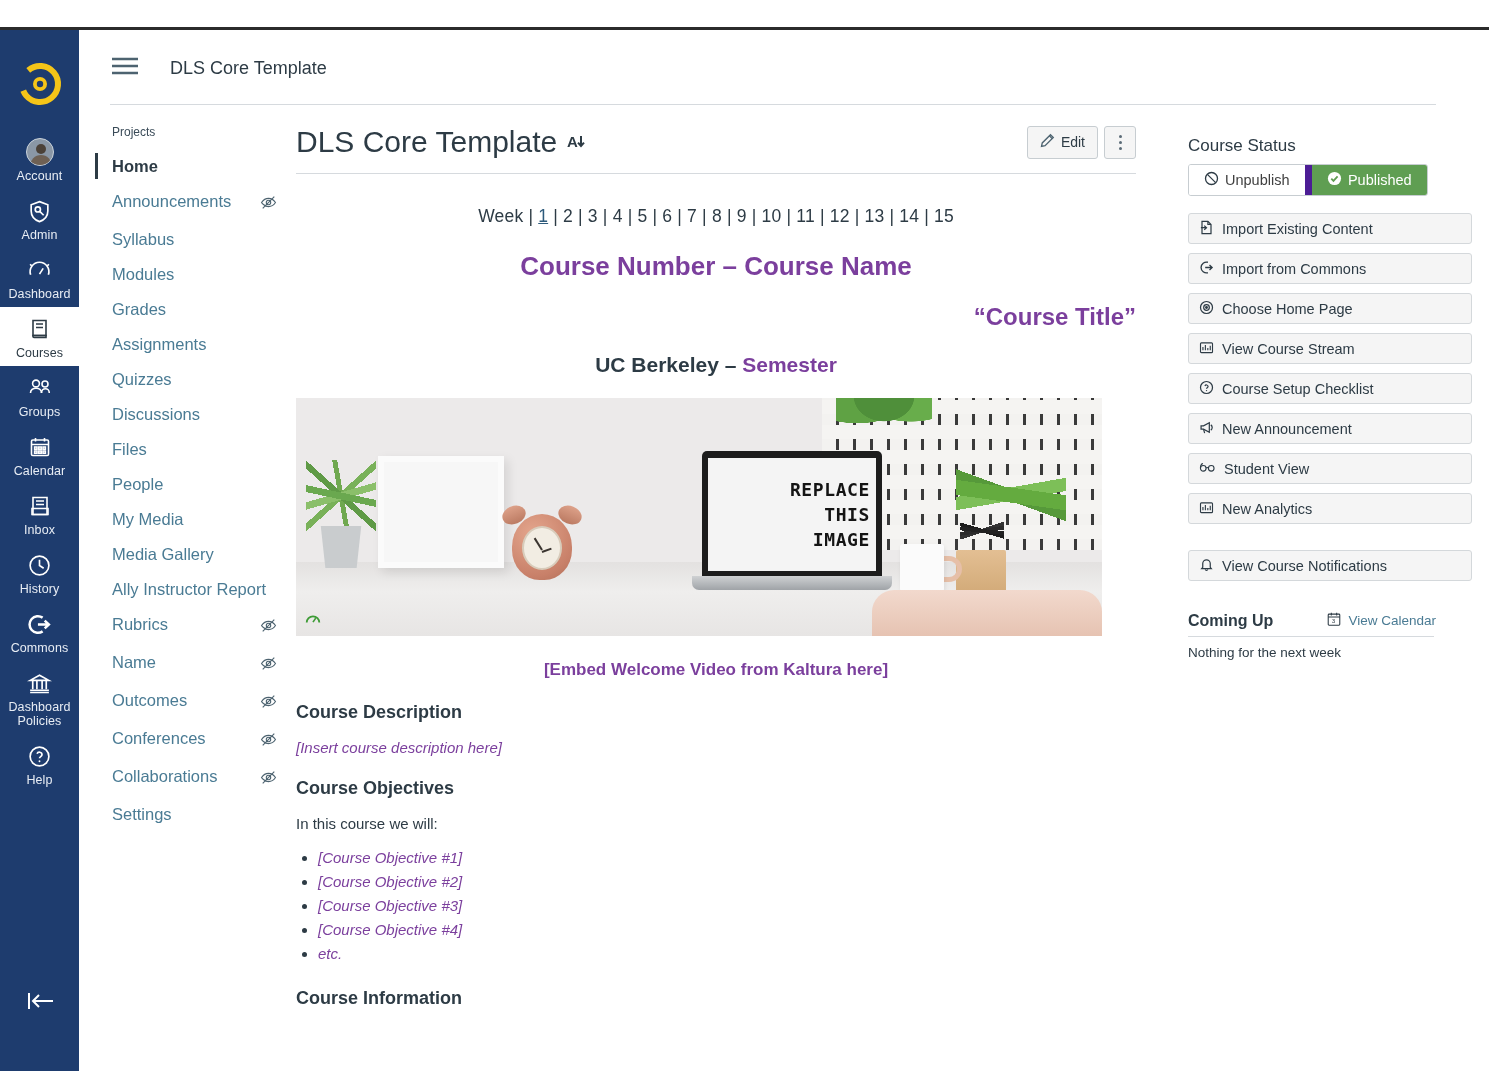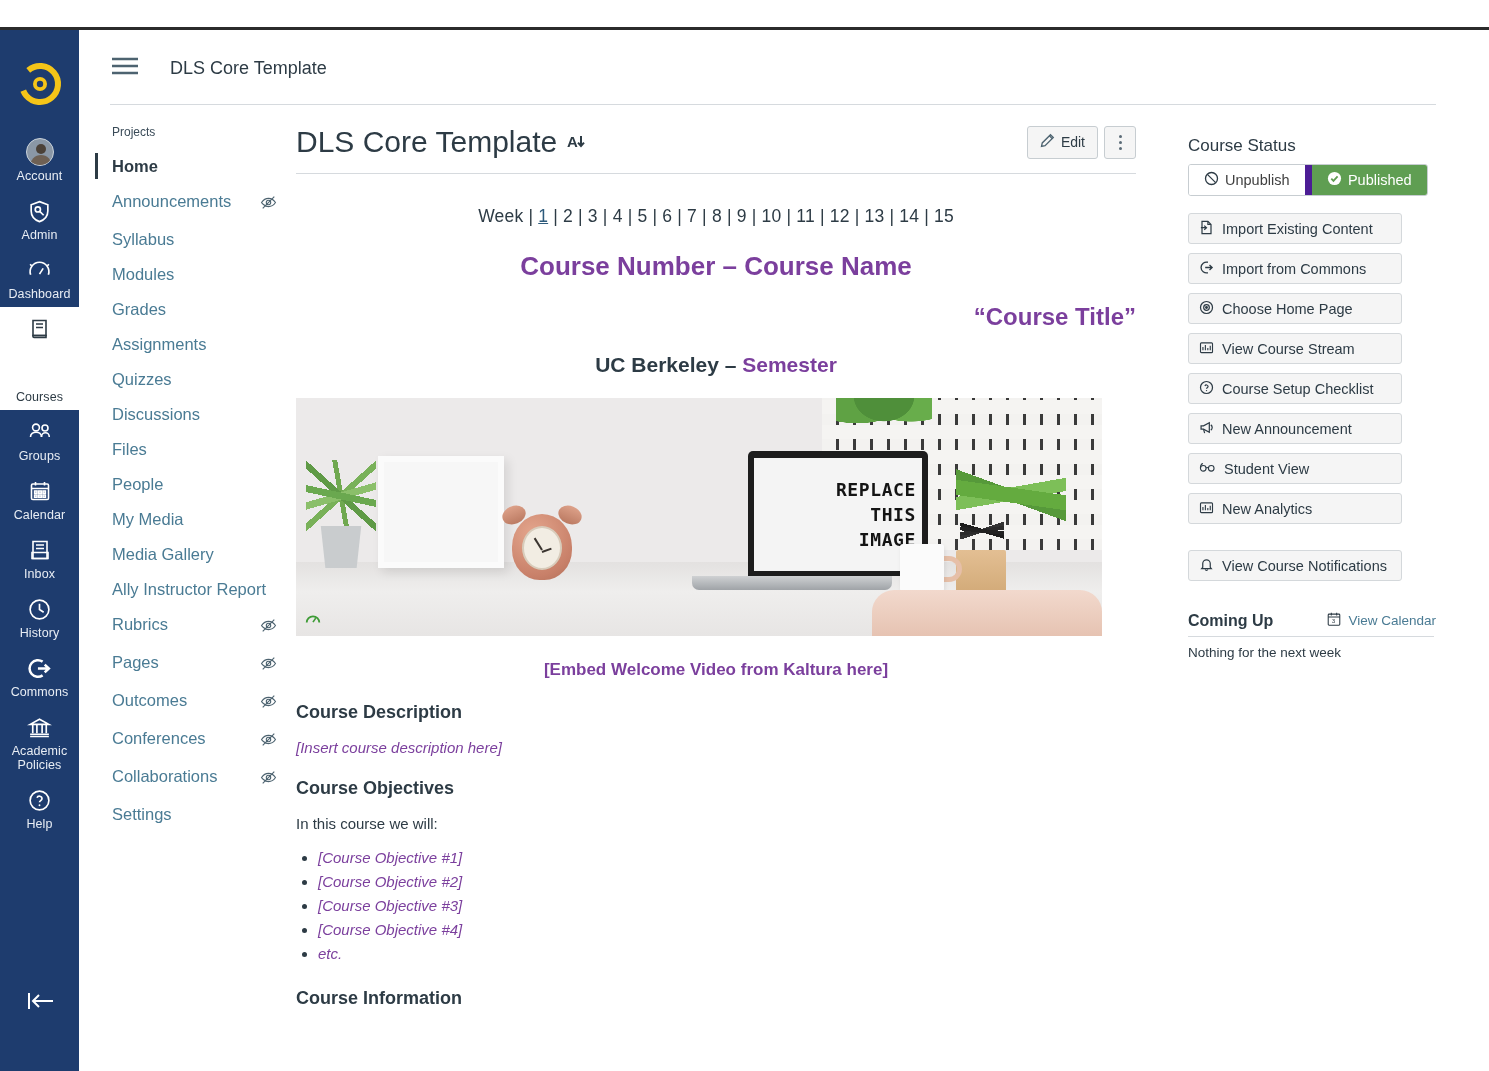--- a/index.html
+++ b/index.html
@@ -40,21 +40,21 @@
   }
   .gnav-item .gicon {
     width: 30px; height: 30px;
     display: flex; align-items: center; justify-content: center;
     margin-bottom: 2px;
   }
   .gnav-item .glabel {
     font-size: 12.5px; line-height: 14px; text-align: center;
     letter-spacing: .1px;
   }
-  .gnav-item.active { background: #ffffff; color: #2d3b45; gap: 44px; }
+  .gnav-item.active { background: #ffffff; color: #2d3b45; }
   .gnav-item.active .gicon svg { stroke: #2d3b45; fill: none; }
   .gnav-item svg { stroke: #ffffff; fill: none; stroke-width: 1.6; }
   .avatar {
     width: 28px; height: 28px; border-radius: 50%;
     background: #8a97a6; overflow: hidden;
     border: 1px solid #c9d2db;
     position: relative;
   }
   .avatar .head {
     position: absolute; left: 9px; top: 5px;
@@ -206,21 +206,21 @@
     transform-origin: bottom center; transform: rotate(70deg);
   }
   .hero .bell-l, .hero .bell-r {
     position:absolute; top:108px; width:24px; height:18px; border-radius:50%;
     background: linear-gradient(180deg,#dda189,#bb7a62);
   }
   .hero .bell-l { left:206px; transform: rotate(-22deg); }
   .hero .bell-r { left:262px; transform: rotate(22deg); }
   .hero .laptop-lid {
     position:absolute; left:406px; top:53px; width:180px; height:125px;
-    background:#1d1d1d; border-radius:5px 5px 0 0; padding:7px 6px 5px;margin-left:46px;
+    background:#1d1d1d; border-radius:5px 5px 0 0; padding:7px 6px 5px;
   }
   .hero .laptop-screen {
     width:100%; height:100%; background:#f4f4f4;
     display:flex; flex-direction:column; align-items:flex-end; justify-content:center;
     padding-right: 6px;
   }
   .hero .laptop-screen span {
     font-family:"DejaVu Sans Mono","Liberation Mono",monospace;
     font-size:18px; font-weight:700; color:#141414; line-height:25px; letter-spacing:.6px;
   }
@@ -307,21 +307,21 @@
   }
   .pub-btn {
     flex: 1; display: flex; align-items: center; justify-content: center; gap: 6px;
     font-size: 14.5px; color: #404040; background: #ffffff; cursor: pointer;
   }
   .pub-btn.published {
     background: #5f9e52; color: #ffffff; border-left: 7px solid #4c1d95;
   }
   .rail-btn {
     display: flex; align-items: center; gap: 8px;
-    width: 214px; height: 31px; margin-top: 9px;
+    width: 284px; height: 31px; margin-top: 9px;
     padding: 0 10px;
     background: #f5f5f5; border: 1px solid #d4d8db; border-radius: 3px;
     font-size: 14.5px; color: #2d3b45; cursor: pointer;
   }
   .rail-btn.spaced { margin-top: 26px; align-items: center; }
   .coming-row {
     display: flex; align-items: center; justify-content: space-between;
     margin-top: 30px;
   }
   .coming-title { font-size: 16px; font-weight: 700; color: #2d3b45; }
@@ -454,21 +454,21 @@
     </div>
 
     <div class="gnav-item">
       <span class="gicon">
         <svg class="ic" width="25" height="25" viewBox="0 0 24 24">
           <path d="M3 9 12 4l9 5H3z"></path>
             <path d="M5.5 9.5v8M9.5 9.5v8M14.5 9.5v8M18.5 9.5v8"></path>
           <path d="M3 18.5h18M3 20.6h18"></path>
         </svg>
       </span>
-      <span class="glabel">Academic Policies</span>
+      <span class="glabel">Dashboard Policies</span>
     </div>
 
     <div class="gnav-item">
       <span class="gicon">
         <svg class="ic" width="25" height="25" viewBox="0 0 24 24">
           <circle cx="12" cy="12" r="9"></circle>
           <path d="M9.6 9.4a2.5 2.5 0 0 1 4.8.9c0 1.7-2.4 2-2.4 3.4"></path>
           <circle cx="12" cy="16.6" r="0.9" fill="#fff" stroke="none"></circle>
         </svg>
       </span>
@@ -541,21 +541,21 @@
         </div>
         <div class="cnav-row">
           <span class="cn-label">Rubrics</span>
           <span class="eye-off"><svg width="17" height="17" viewBox="0 0 20 20" style="fill:none;stroke:#4d6370;stroke-width:1.3">
               <path d="M1.8 10S5 5.2 10 5.2 18.2 10 18.2 10 15 14.8 10 14.8 1.8 10 1.8 10z"></path>
               <circle cx="10" cy="10" r="2.6"></circle>
               <path d="M3.2 16.8 16.8 3.2"></path>
             </svg></span>
         </div>
         <div class="cnav-row">
-          <span class="cn-label">Pages</span>
+          <span class="cn-label">Name</span>
           <span class="eye-off"><svg width="17" height="17" viewBox="0 0 20 20" style="fill:none;stroke:#4d6370;stroke-width:1.3">
               <path d="M1.8 10S5 5.2 10 5.2 18.2 10 18.2 10 15 14.8 10 14.8 1.8 10 1.8 10z"></path>
               <circle cx="10" cy="10" r="2.6"></circle>
               <path d="M3.2 16.8 16.8 3.2"></path>
             </svg></span>
         </div>
         <div class="cnav-row">
           <span class="cn-label">Outcomes</span>
           <span class="eye-off"><svg width="17" height="17" viewBox="0 0 20 20" style="fill:none;stroke:#4d6370;stroke-width:1.3">
               <path d="M1.8 10S5 5.2 10 5.2 18.2 10 18.2 10 15 14.8 10 14.8 1.8 10 1.8 10z"></path>

